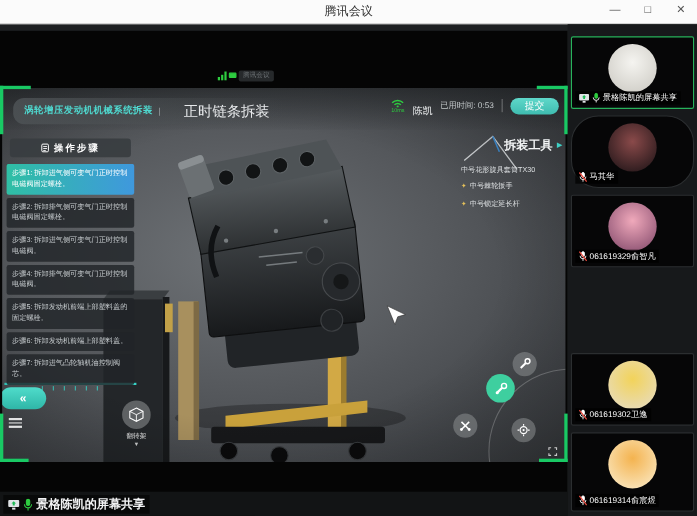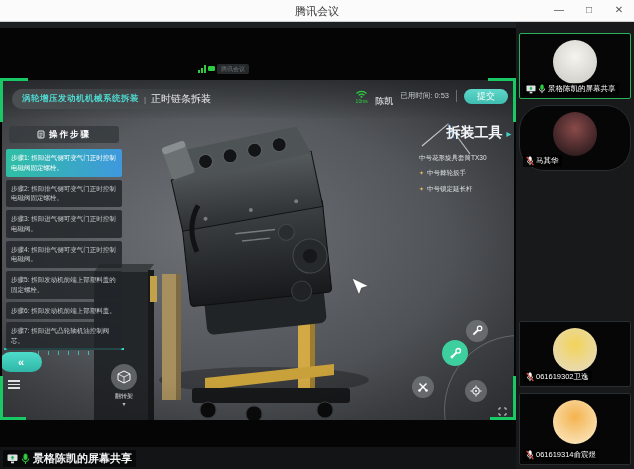--- a/index.html
+++ b/index.html
@@ -28,21 +28,21 @@
     background:radial-gradient(ellipse at 45% 50%, rgba(0,0,0,0) 55%, rgba(0,0,0,0.28) 100%);}
   .scene{position:absolute;inset:0;}
 
   
   .app-header{position:absolute;left:0;top:0;right:0;height:38px;z-index:5;
     background:linear-gradient(180deg, rgba(22,25,27,0.50), rgba(22,25,27,0.04));}
   .app-title{position:absolute;left:10px;top:9px;display:flex;align-items:center;gap:5px;
     background:linear-gradient(90deg, rgba(78,83,86,0.85), rgba(78,83,86,0));border-radius:10px;padding:3px 14px 3px 10px;}
   .app-title .t1{font-size:8.5px;font-weight:bold;color:#4fd8cf;letter-spacing:0.5px;}
   .app-title .sep{font-size:8px;color:#9aa0a3;}
-  .app-title .t2{font-size:10px;color:#e8eaec;}
+  .app-title .t2{font-size:13px;color:#e8eaec;margin-left:16px;}
   .hdr-right{position:absolute;right:6px;top:4px;display:flex;align-items:center;gap:7px;z-index:6;}
   .wifi{display:flex;flex-direction:column;align-items:center;line-height:1;}
   .wifi .lat{font-size:5px;color:#2ecc40;margin-top:1px;}
   .hdr-user{font-size:9px;color:#f0f2f3;margin-top:11px;}
   .hdr-elapsed{font-size:7.5px;color:#c3c8ca;}
   .vdiv{width:1px;height:12px;background:rgba(255,255,255,0.3);}
   .submit-btn{border:none;cursor:pointer;background:linear-gradient(180deg,#5fd8ca,#3fbcb0);color:#fff;
     font-size:9px;border-radius:10px;padding:3px 13px;line-height:1;}
 
   
@@ -58,21 +58,21 @@
   .steps-ticks i{display:block;width:1px;height:4px;background:#38d3c7;opacity:.85;}
   .collapse-pill{position:absolute;left:-2px;top:272px;width:42px;height:20px;border-radius:11px;cursor:pointer;
     background:linear-gradient(180deg,#4fdccb,#2fb6a7);display:flex;align-items:center;justify-content:center;z-index:4;}
   .collapse-pill span{color:#fff;font-size:11px;font-weight:bold;line-height:1;}
   .hamburger{position:absolute;left:6px;top:300px;width:12px;cursor:pointer;z-index:4;}
   .hamburger i{display:block;height:1.5px;background:rgba(255,255,255,0.85);margin:0 0 2px 0;}
 
   
   .tools-panel{position:absolute;right:3px;top:44px;width:92px;z-index:4;}
   .tools-header{display:flex;align-items:center;justify-content:flex-end;gap:4px;}
-  .tools-header span{font-size:14px;font-weight:bold;color:#f2f4f5;}
+  .tools-header span{font-size:11px;font-weight:bold;color:#f2f4f5;}
   .tools-header .tri{color:#3fd0c4;font-size:6px;}
   .tools-list{margin-top:12px;}
   .tool{display:flex;align-items:flex-start;gap:3px;font-size:6.5px;color:#dde0e2;margin-bottom:7px;line-height:1.3;cursor:pointer;}
   .tool .bullet{color:#e5c05a;font-size:6px;line-height:1.4;}
 
   
   .stand-btn{position:absolute;left:100px;top:284px;width:44px;text-align:center;z-index:4;cursor:pointer;}
   .stand-circle{width:26px;height:26px;border-radius:50%;background:rgba(235,238,240,0.30);margin:0 auto;
     display:flex;align-items:center;justify-content:center;}
   .stand-label{font-size:6px;color:rgba(255,255,255,0.8);margin-top:2px;}
@@ -393,20 +393,34 @@
             <rect class="micbody" x="3" y="1" width="3" height="5.5" rx="1.5" fill="#fff" stroke="#fff"></rect>
             <path d="M1.3 5.5 a3.2 3.2 0 0 0 6.4 0" fill="none" stroke="#fff" stroke-width="1"></path>
             <line x1="4.5" y1="9" x2="4.5" y2="11" stroke="#fff" stroke-width="1"></line>
             <line class="slash" x1="0.5" y1="1" x2="8.5" y2="11" stroke="#e84a3f" stroke-width="1.4"></line>
           </svg>
         </span>
         <span>马其华</span>
       </div>
     </div>
 
+    <div class="tile" style="top:155px;">
+      <div class="avatar" style="background: radial-gradient(circle at 50% 38%, rgb(240, 169, 187), rgb(126, 70, 104));"></div>
+      <div class="tlabel">
+        <span class="micwrap mic-muted">
+          <svg width="8" height="10" viewBox="0 0 9 12">
+            <rect class="micbody" x="3" y="1" width="3" height="5.5" rx="1.5" fill="#fff" stroke="#fff"></rect>
+            <path d="M1.3 5.5 a3.2 3.2 0 0 0 6.4 0" fill="none" stroke="#fff" stroke-width="1"></path>
+            <line x1="4.5" y1="9" x2="4.5" y2="11" stroke="#fff" stroke-width="1"></line>
+            <line class="slash" x1="0.5" y1="1" x2="8.5" y2="11" stroke="#e84a3f" stroke-width="1.4"></line>
+          </svg>
+        </span>
+        <span>061619329俞智凡</span>
+      </div>
+    </div>
 
 
     <div class="tile" style="top:299px;">
       <div class="avatar" style="background: radial-gradient(circle at 50% 38%, rgb(242, 211, 90), rgb(230, 221, 202));"></div>
       <div class="tlabel">
         <span class="micwrap mic-muted">
           <svg width="8" height="10" viewBox="0 0 9 12">
             <rect class="micbody" x="3" y="1" width="3" height="5.5" rx="1.5" fill="#fff" stroke="#fff"></rect>
             <path d="M1.3 5.5 a3.2 3.2 0 0 0 6.4 0" fill="none" stroke="#fff" stroke-width="1"></path>
             <line x1="4.5" y1="9" x2="4.5" y2="11" stroke="#fff" stroke-width="1"></line>

